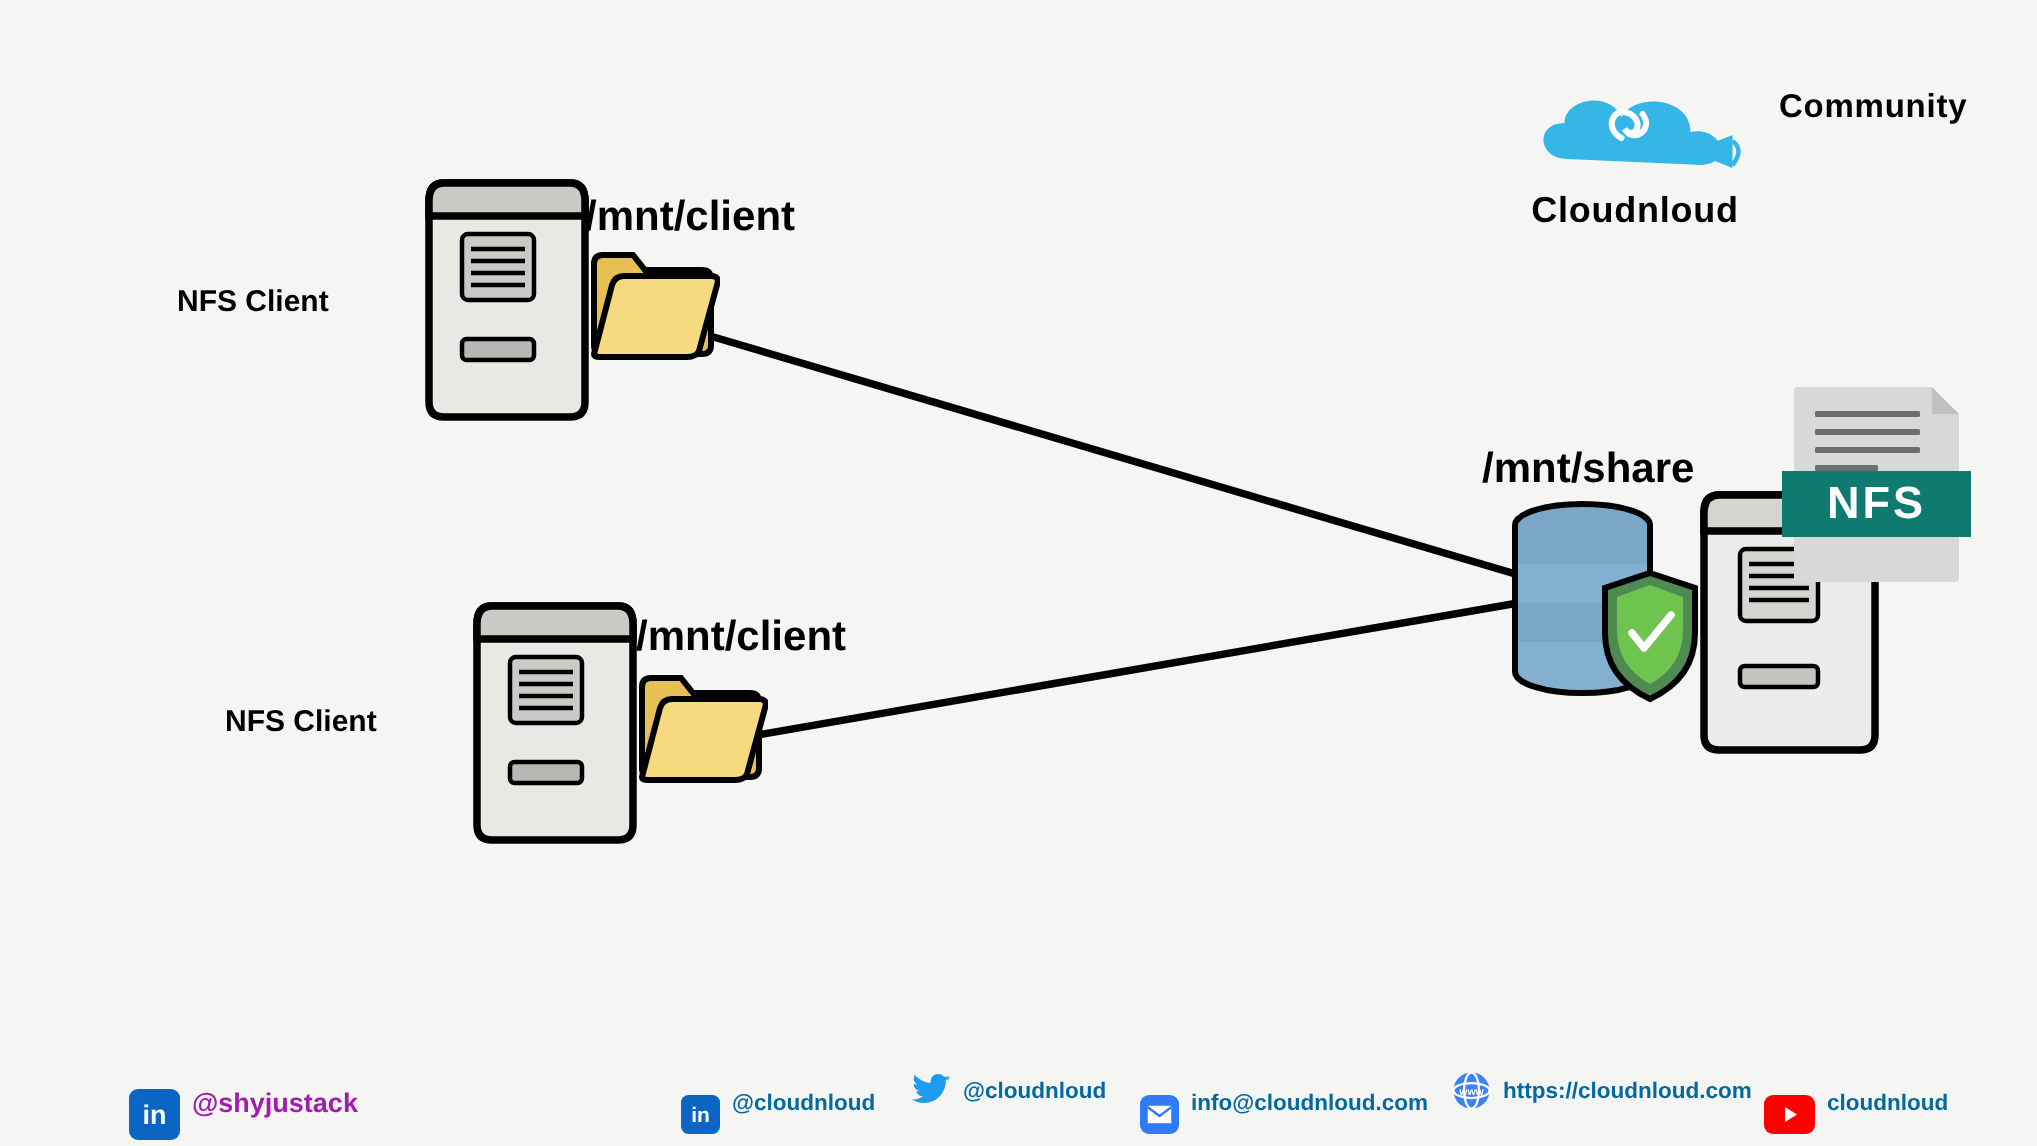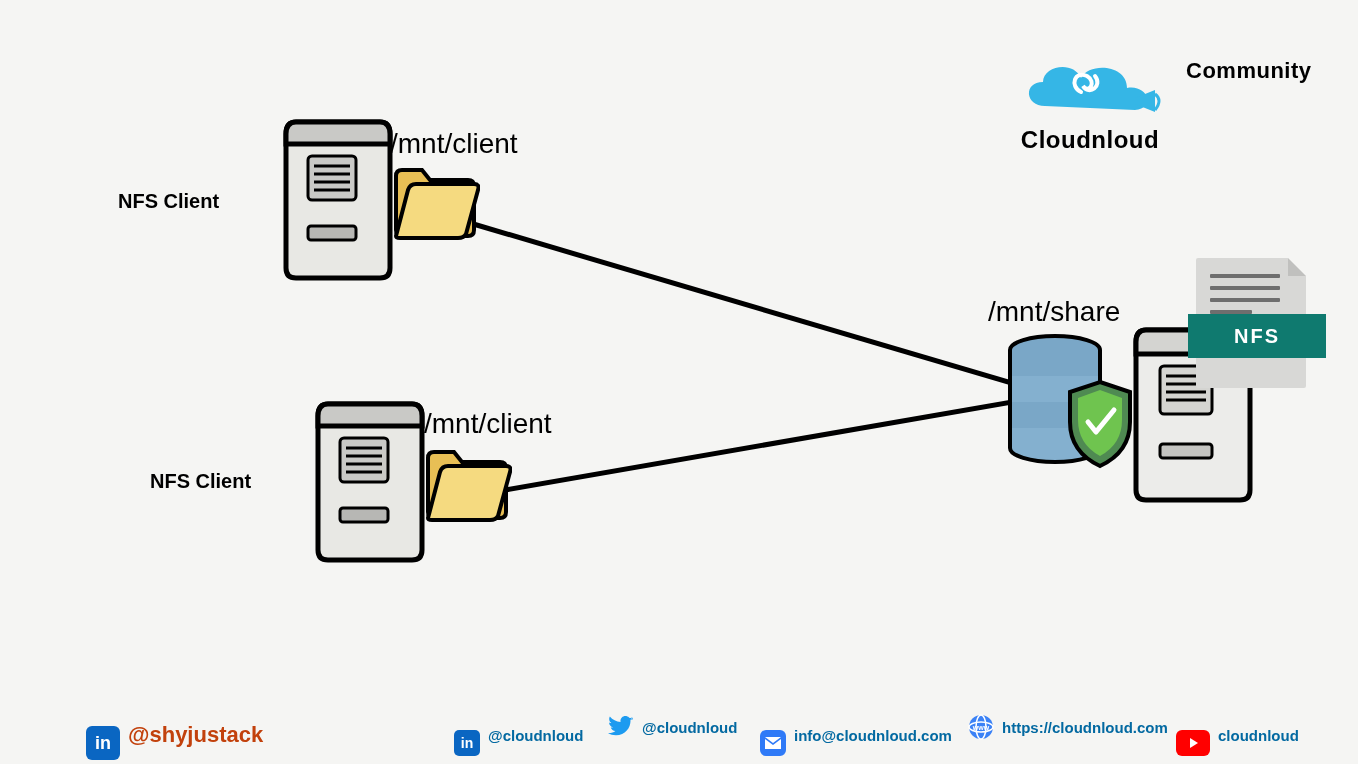--- a/index.html
+++ b/index.html
@@ -18,21 +18,21 @@
   }
   .abs { position: absolute; }
   
   .client-label {
     font-weight: 900;
     font-size: 20px;
     color: #000;
     white-space: nowrap;
   }
   .path-label {
-    font-weight: 400;
+    font-weight: 700;
     font-size: 28px;
     color: #000;
     white-space: nowrap;
   }
   .server-label {
     font-weight: 900;
     font-size: 30px;
     color: #000;
     white-space: nowrap;
   }
@@ -43,22 +43,22 @@
     letter-spacing: 0.5px;
   }
   .community-label {
     font-weight: 700;
     font-size: 22px;
     color: #000;
     letter-spacing: 0.5px;
   }
   .footer-handle {
     font-weight: 800;
-    font-size: 22px;
-    color: #c2410c;
+    font-size: 18px;
+    color: #a21caf;
   }
   .footer-small {
     font-weight: 800;
     font-size: 15px;
     color: #0369a1;
   }
   
   .tower {
     width: 120px;
     height: 165px;
@@ -85,26 +85,26 @@
     right:26px;
     display:flex;
     flex-direction:column;
     gap:8px;
   }
   .doc-lines span{height:4px;background:#6e6e6e;border-radius:1px;}
   .nfs-badge{
     position:absolute;
     left:-8px;
     top:56px;
-    width:138px;
+    width:126px;
     height:44px;
     background:#0f7a6f;
     color:#fff;
     font-weight:800;
-    font-size:20px;
+    font-size:30px;
     letter-spacing:2px;
     display:flex;
     align-items:center;
     justify-content:center;
   }
   
   .cloud-logo{
     width:150px;height:78px;
   }
   

